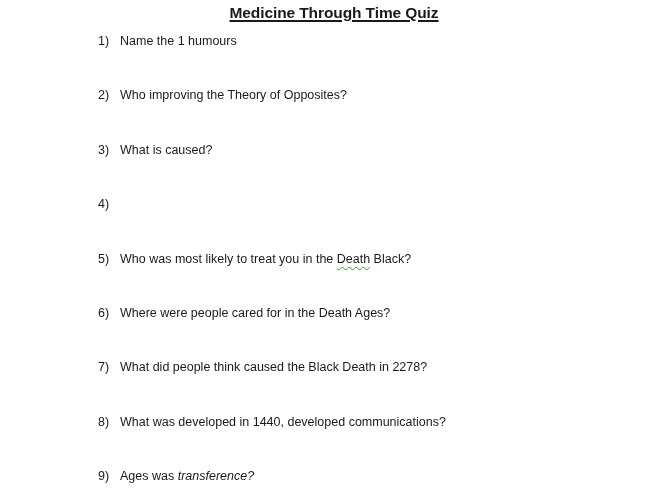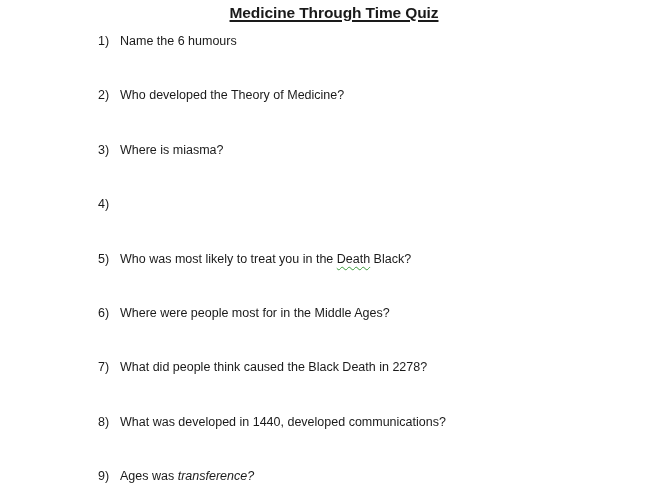--- a/index.html
+++ b/index.html
@@ -53,45 +53,45 @@
 </head>
 <body>
 
 <div>
   <div class="title">
     <span class="u">Medicine Through Time Quiz</span>
   </div>
 
   <div class="question" style="top:34px">
     <span class="num">1)</span>
-    <span class="text">Name the 6 humours</span>
+    <span class="text">Name the 1 humours</span>
   </div>
 
   <div class="question" style="top:88px">
     <span class="num">2)</span>
-    <span class="text">Who developed the Theory of Medicine?</span>
+    <span class="text">Who improving the Theory of Opposites?</span>
   </div>
 
   <div class="question" style="top:143px">
     <span class="num">3)</span>
-    <span class="text">Where is miasma?</span>
+    <span class="text">What is caused?</span>
   </div>
 
   <div class="question" style="top:197px">
     <span class="num">4)</span>
   </div>
 
   <div class="question" style="top:252px">
     <span class="num">5)</span>
     <span class="text"><span>Who was most likely to treat you in the </span><span class="squiggle">Death</span><span> Black?</span></span>
   </div>
 
   <div class="question" style="top:306px">
     <span class="num">6)</span>
-    <span class="text">Where were people most for in the Middle Ages?</span>
+    <span class="text">Where were people cared for in the Death Ages?</span>
   </div>
 
   <div class="question" style="top:360px">
     <span class="num">7)</span>
     <span class="text">What did people think caused the Black Death in 2278?</span>
   </div>
 
   <div class="question" style="top:415px">
     <span class="num">8)</span>
     <span class="text">What was developed in 1440, developed communications?</span>

